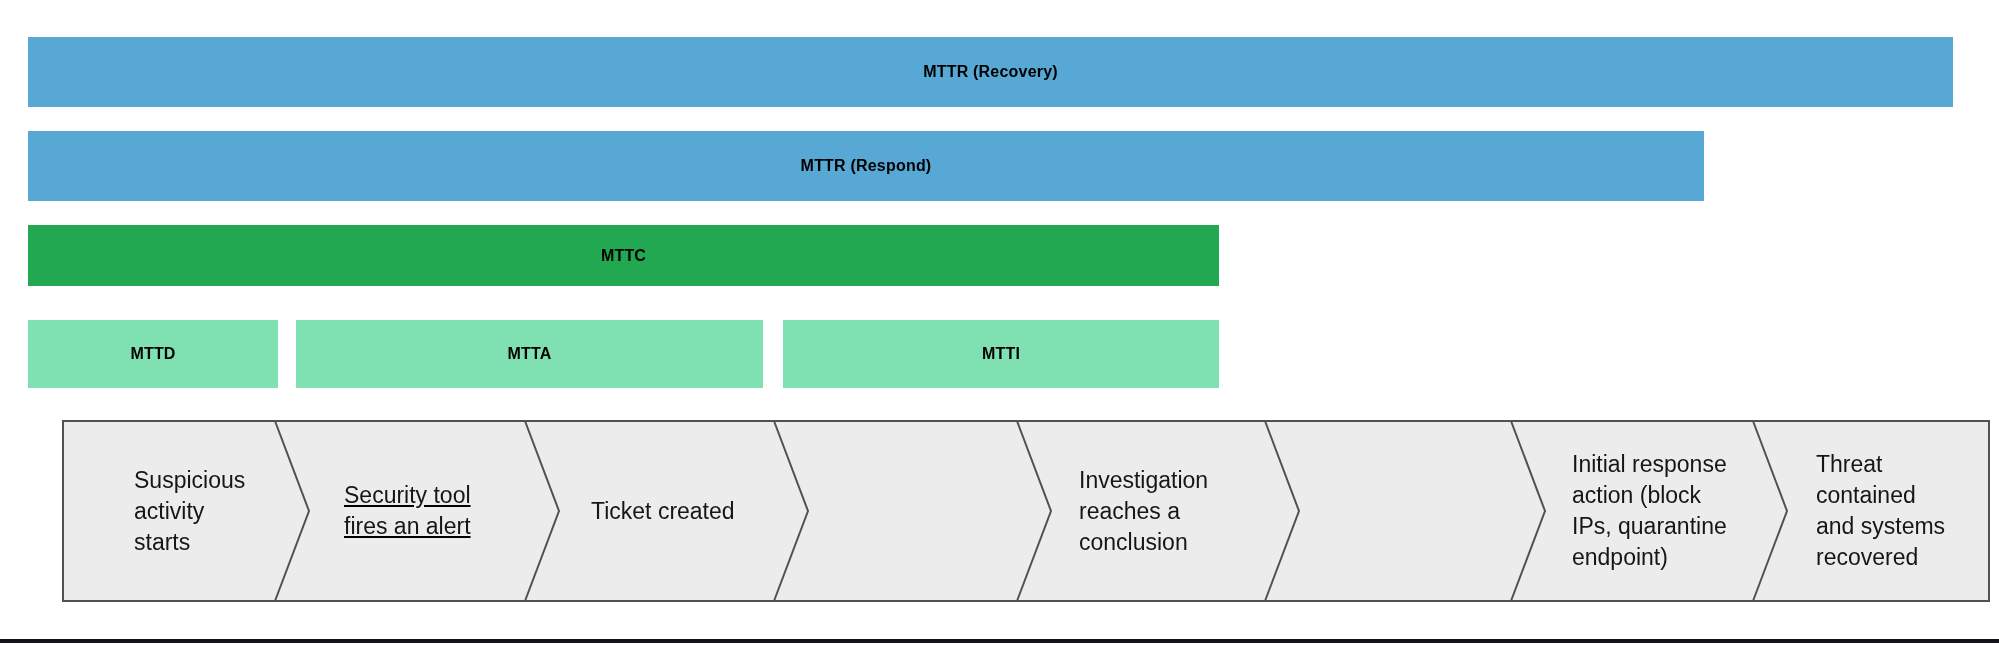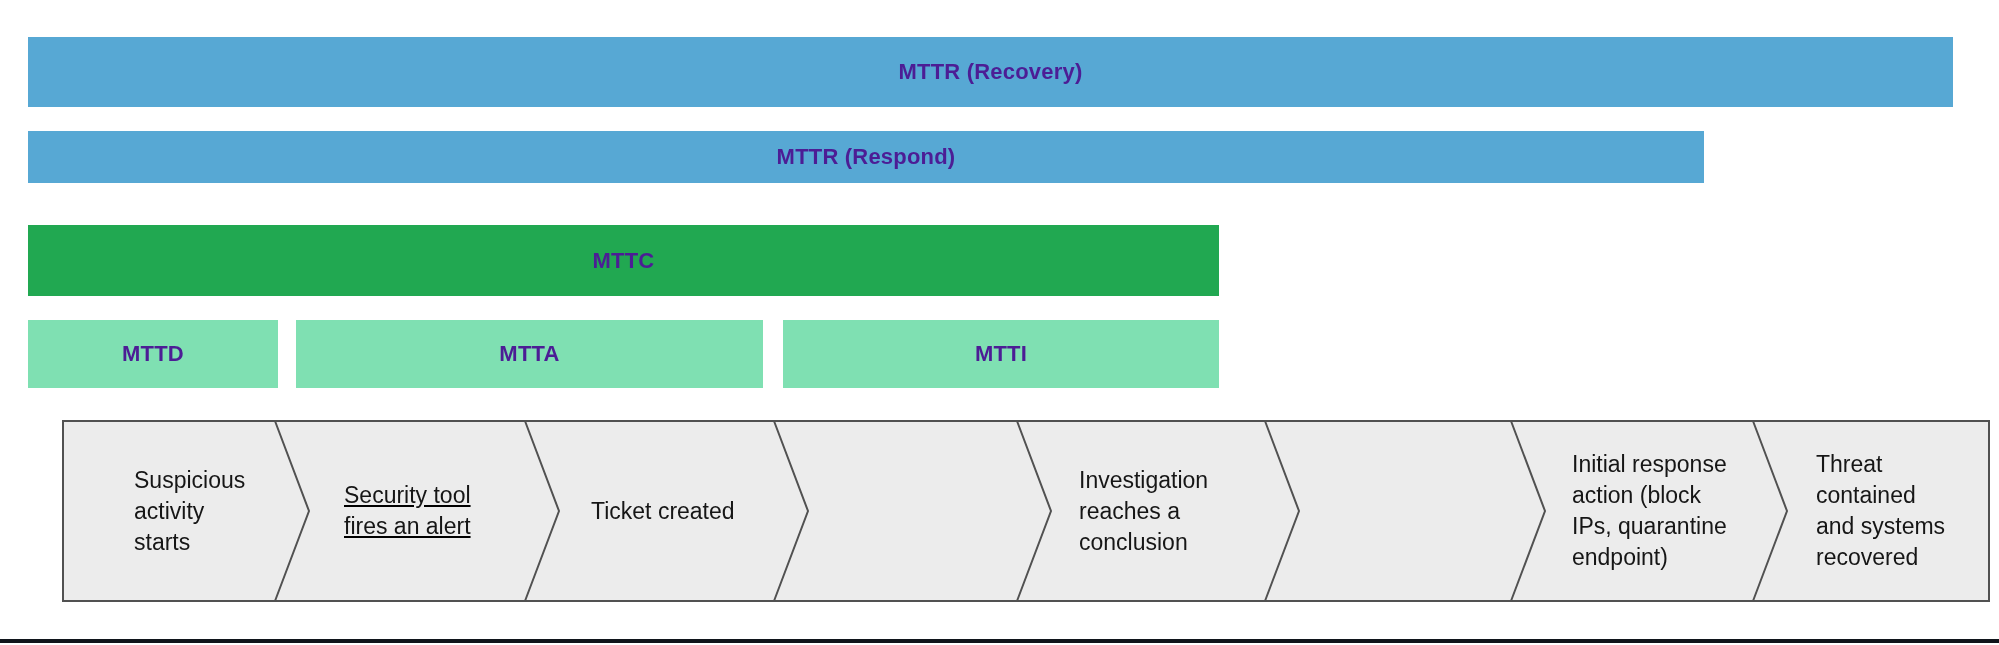--- a/index.html
+++ b/index.html
@@ -12,22 +12,22 @@
     font-family:"Liberation Sans", sans-serif;
   }
   .metric-bar{
     position:absolute;
     display:flex;
     align-items:center;
     justify-content:center;
   }
   .metric-bar .bar-label{
     font-weight:bold;
-    font-size:22px;
-    color:#4c1d95;
+    font-size:16px;
+    color:#000000;
     letter-spacing:0.2px;
   }
   .timeline{
     position:absolute;
   }
   .timeline svg{
     position:absolute;
     left:0;top:0;
     display:block;
   }
@@ -50,24 +50,24 @@
     width:100%;
   }
 </style>
 </head>
 <body>
 
 <div id="stage">
     <div class="metric-bar" style="left: 28px; top: 37px; width: 1925px; height: 70px; background: rgb(87, 168, 212);">
       <span class="bar-label">MTTR (Recovery)</span>
     </div>
-    <div class="metric-bar" style="left: 28px; top: 131px; width: 1676px; height: 52px; background: rgb(87, 168, 212);">
+    <div class="metric-bar" style="left: 28px; top: 131px; width: 1676px; height: 70px; background: rgb(87, 168, 212);">
       <span class="bar-label">MTTR (Respond)</span>
     </div>
-    <div class="metric-bar" style="left: 28px; top: 225px; width: 1191px; height: 71px; background: rgb(33, 168, 81);">
+    <div class="metric-bar" style="left: 28px; top: 225px; width: 1191px; height: 61px; background: rgb(33, 168, 81);">
       <span class="bar-label">MTTC</span>
     </div>
     <div class="metric-bar" style="left: 28px; top: 320px; width: 250px; height: 68px; background: rgb(127, 224, 178);">
       <span class="bar-label">MTTD</span>
     </div>
     <div class="metric-bar" style="left: 296px; top: 320px; width: 467px; height: 68px; background: rgb(127, 224, 178);">
       <span class="bar-label">MTTA</span>
     </div>
     <div class="metric-bar" style="left: 783px; top: 320px; width: 436px; height: 68px; background: rgb(127, 224, 178);">
       <span class="bar-label">MTTI</span>

